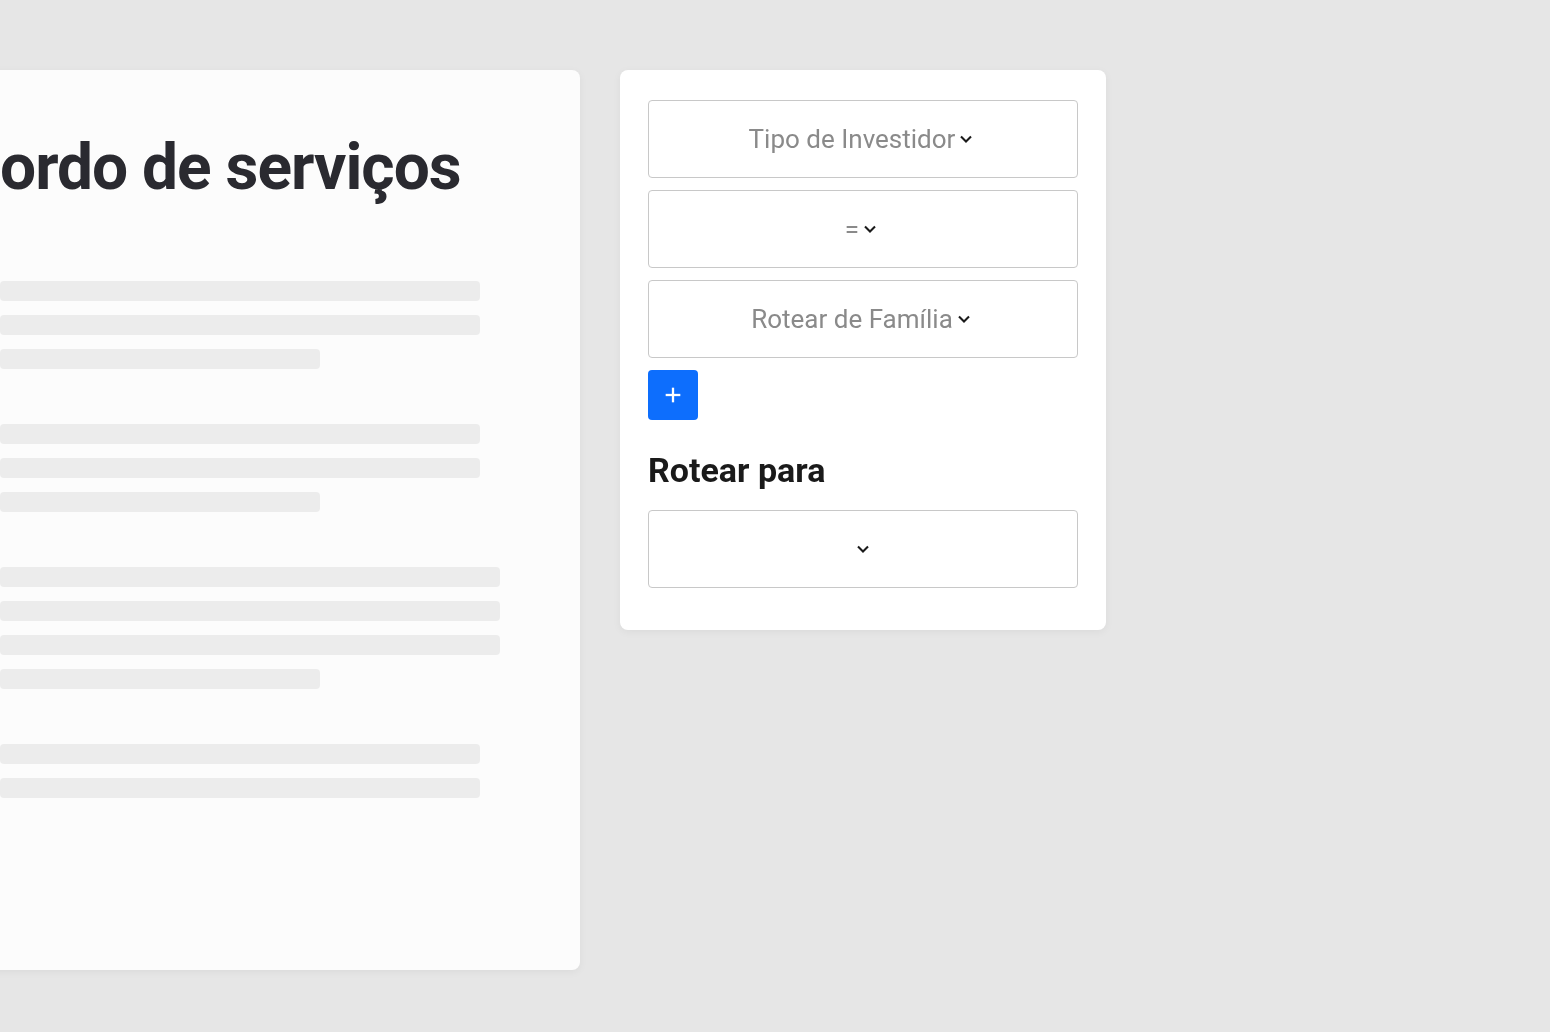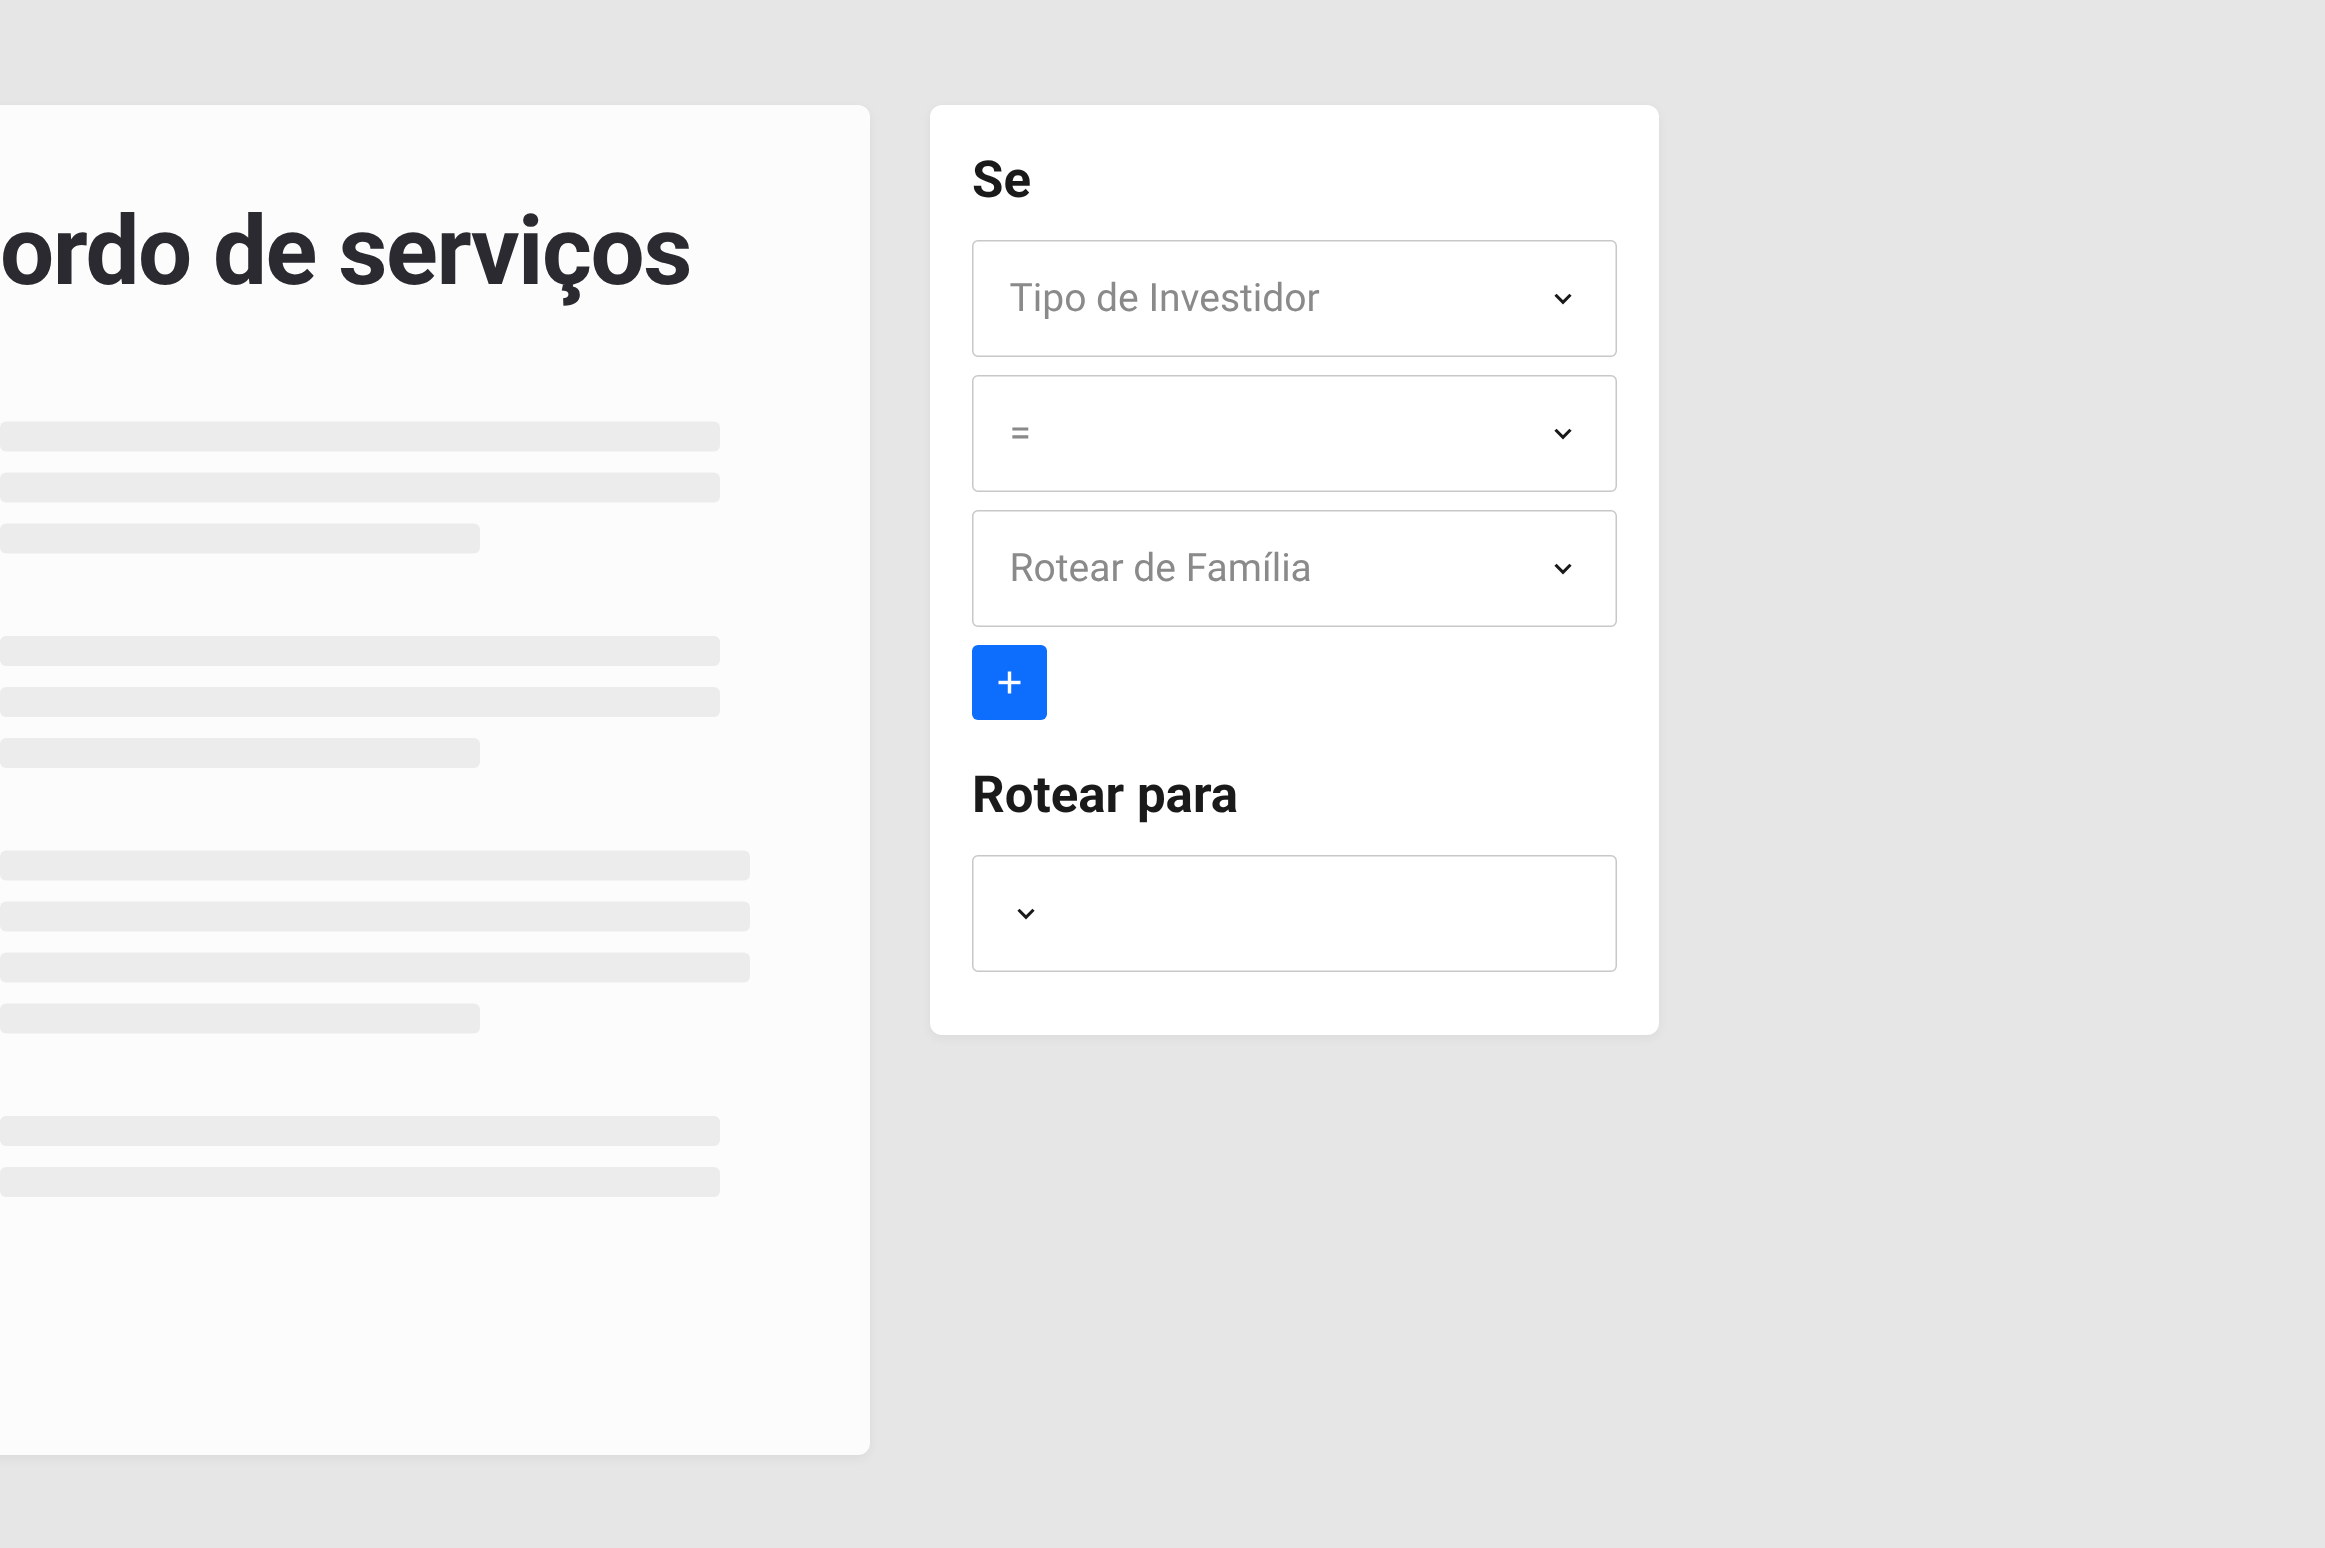--- a/index.html
+++ b/index.html
@@ -58,21 +58,21 @@
     font-weight: 700;
     color: #1a1a1a;
     margin-bottom: 20px;
   }
   .section-heading.second {
     margin-top: 30px;
   }
   .select-row {
     display: flex;
     align-items: center;
-    justify-content: space-between;
+    justify-content: center;
     border: 1px solid #c8c8c8;
     border-radius: 4px;
     padding: 0 24px;
     height: 78px;
     margin-bottom: 12px;
     cursor: pointer;
     background: #fff;
   }
   .select-label {
     font-size: 26px;
@@ -138,21 +138,20 @@
   </div>
 
   <div class="placeholder-group">
     <div class="placeholder-line" style="width:480px"></div>
     <div class="placeholder-line" style="width:480px"></div>
   </div>
 </div>
 
 <div class="rules-panel">
 
-  <div class="section-heading">Se</div>
 
   <div class="select-row">
     <span class="select-label">Tipo de Investidor</span>
     <span class="chevron">
       <svg viewBox="0 0 24 24">
           <polyline points="6 9 12 15 18 9"></polyline>
         </svg>
     </span>
   </div>
 

